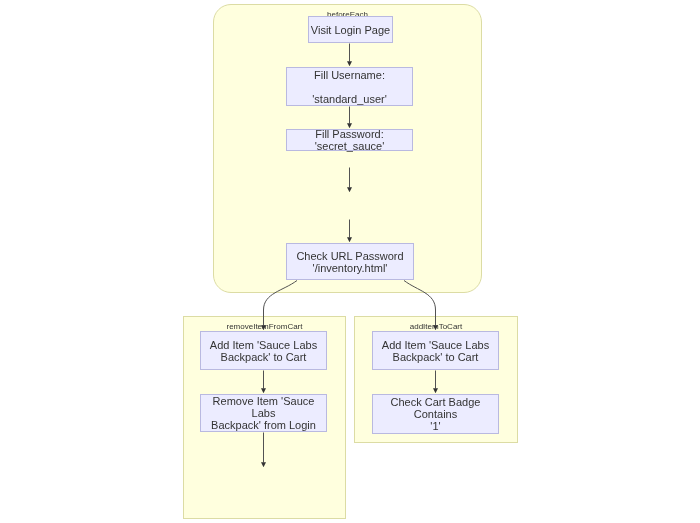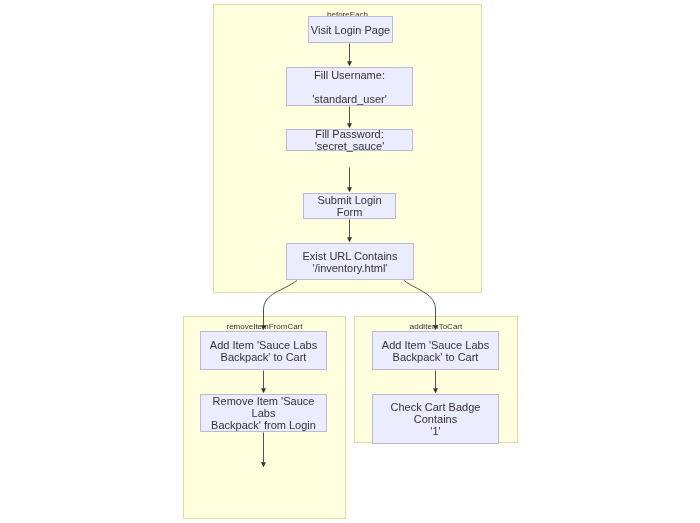--- a/index.html
+++ b/index.html
@@ -30,21 +30,21 @@
   .cluster-title {
     position: absolute;
     top: 5px;
     left: 0;
     width: 100%;
     text-align: center;
     font-size: 8px;
     line-height: 10px;
     color: var(--text);
   }
-  #sg-beforeEach        { left: 213px; top: 4px;   width: 269px; height: 289px; }
+  #sg-beforeEach        { left: 213px; top: 4px;   width: 269px; height: 289px; border-radius: 18px; }
   #sg-removeItemFromCart{ left: 183px; top: 316px; width: 163px; height: 203px; padding-left: 32px; }
   #sg-addItemToCart     { left: 354px; top: 316px; width: 164px; height: 127px; }
 
   .node {
     position: absolute;
     background: var(--node-fill);
     border: 1px solid var(--node-border);
     display: flex;
     flex-direction: column;
     align-items: center;
@@ -56,21 +56,21 @@
   }
   #n-visit          { left: 308px; top: 16px;  width: 85px;  height: 27px; }
   #n-fill-username  { left: 286px; top: 67px;  width: 127px; height: 39px; gap: 12px; }
   #n-fill-password  { left: 286px; top: 129px; width: 127px; height: 22px; }
   #n-submit         { left: 303px; top: 193px; width: 93px;  height: 26px; }
   #n-check-url      { left: 286px; top: 243px; width: 128px; height: 37px; }
   #n-remove-add     { left: 200px; top: 331px; width: 127px; height: 39px; }
   #n-remove-remove  { left: 200px; top: 394px; width: 127px; height: 38px; }
   #n-remove-check   { left: 200px; top: 468px; width: 127px; height: 39px; }
   #n-add-add        { left: 372px; top: 331px; width: 127px; height: 39px; }
-  #n-add-check      { left: 372px; top: 394px; width: 127px; height: 50px; }
+  #n-add-check      { left: 372px; top: 394px; width: 127px; height: 40px; }
 
   svg.edges {
     position: absolute;
     left: 0; top: 0;
     width: 700px; height: 523px;
     pointer-events: none;
   }
   svg.edges path.edge {
     fill: none;
     stroke: var(--edge);
@@ -97,25 +97,22 @@
     <span>Visit Login Page</span>
   </div>
   <div class="node" id="n-fill-username">
     <span>Fill Username:</span>
     <span>'standard_user'</span>
   </div>
   <div class="node" id="n-fill-password">
     <span>Fill Password:</span>
     <span>'secret_sauce'</span>
   </div>
-  <div class="node" id="n-submit">
-    <span>Submit Login Form</span>
-  </div>
   <div class="node" id="n-check-url">
-    <span>Exist URL Contains</span>
+    <span>Check URL Password</span>
     <span>'/inventory.html'</span>
   </div>
 
   <div class="node" id="n-remove-add">
     <span>Add Item 'Sauce Labs</span>
     <span>Backpack' to Cart</span>
   </div>
   <div class="node" id="n-remove-remove">
     <span>Remove Item 'Sauce Labs</span>
     <span>Backpack' from Login</span>

